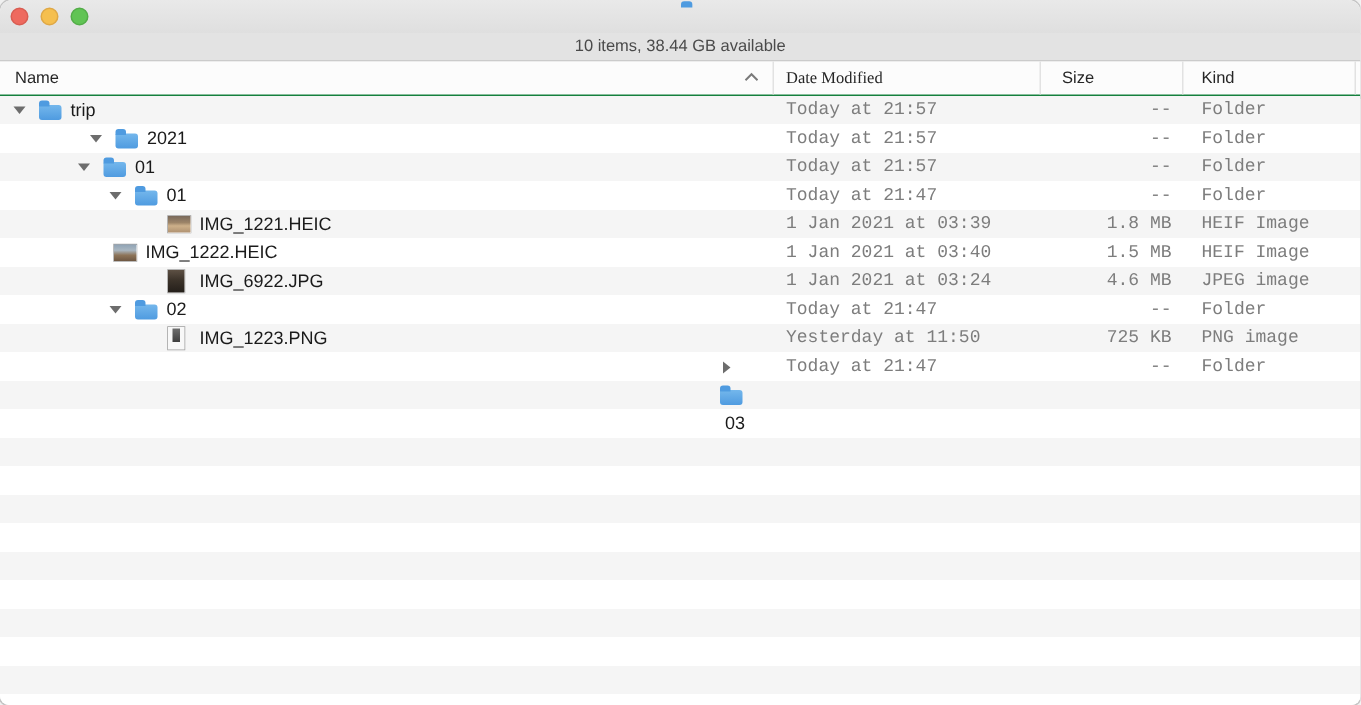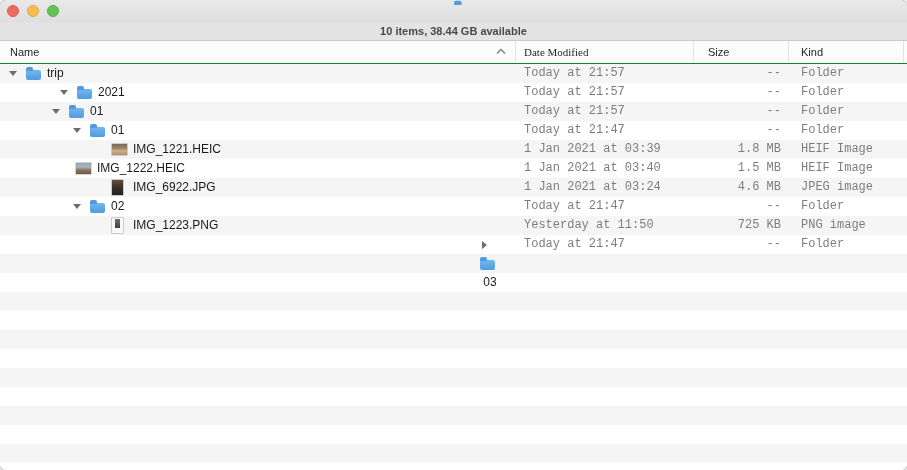--- a/index.html
+++ b/index.html
@@ -17,21 +17,21 @@
   .traffic{position:absolute;left:7px;top:5px;display:flex;gap:8px;}
   .tl{width:12px;height:12px;border-radius:50%;display:block;box-sizing:border-box;}
   .tl.red{background:var(--traffic-red,#ee6a5f);border:1px solid #d95d52;}
   .tl.yellow{background:var(--traffic-yellow,#f5bf4f);border:1px solid #dfa846;}
   .tl.green{background:var(--traffic-green,#61c454);border:1px solid #53ad48;}
   .proxy{position:absolute;left:50%;top:4px;transform:translateX(-60%) scale(1.08);transform-origin:top center;}
   
   .statusbar{
     position:absolute;left:0;top:22px;width:100%;height:18px;
     background:var(--statusbar-bg,#e3e3e3);border-bottom:1px solid #cbcbcb;
-    text-align:center;font-size:11px;line-height:18px;color:#4a4a4a;font-weight:bold;
+    text-align:center;font-size:11px;line-height:18px;color:#4a4a4a;
   }
   
   .header{
     position:absolute;left:0;top:41px;width:100%;height:22px;
     background:#fcfcfc;border-bottom:3px solid #15803d;
     font-size:11px;color:#262626;
   }
   .header .col{position:absolute;top:0;height:22px;line-height:22px;white-space:nowrap;}
   .col-name{left:10px;}
   .col-date{left:524px;font-family:Liberation Serif, serif;}

